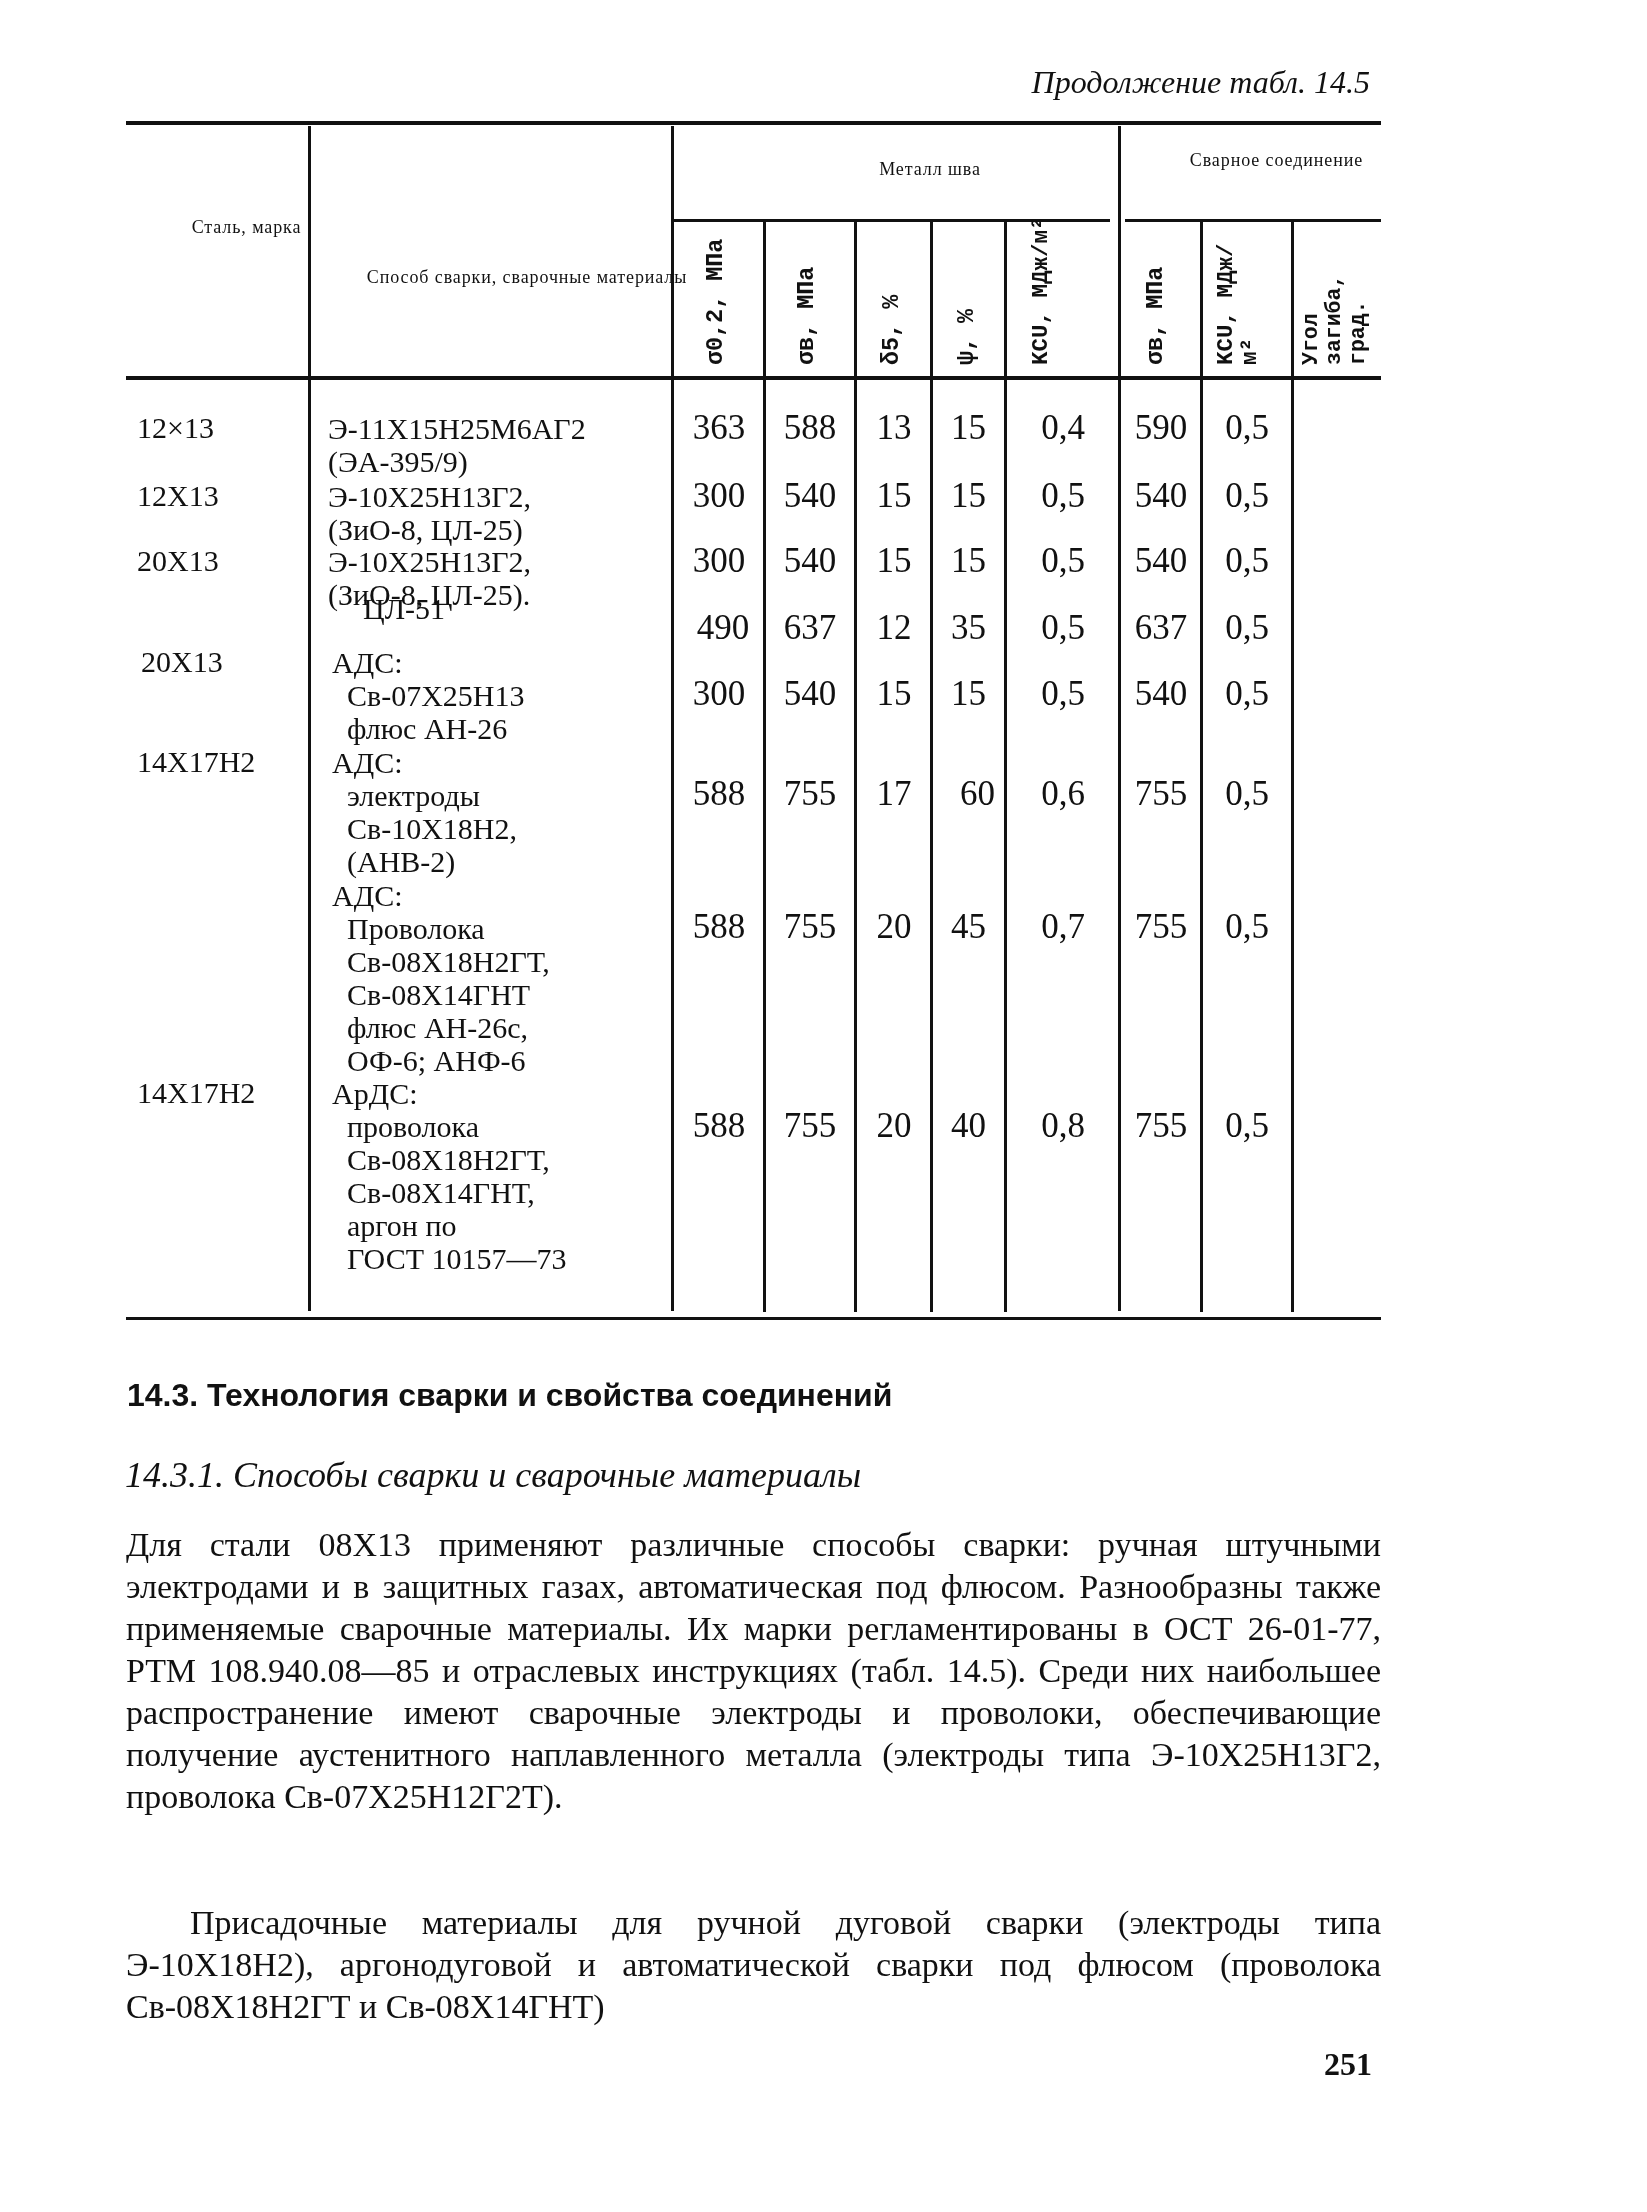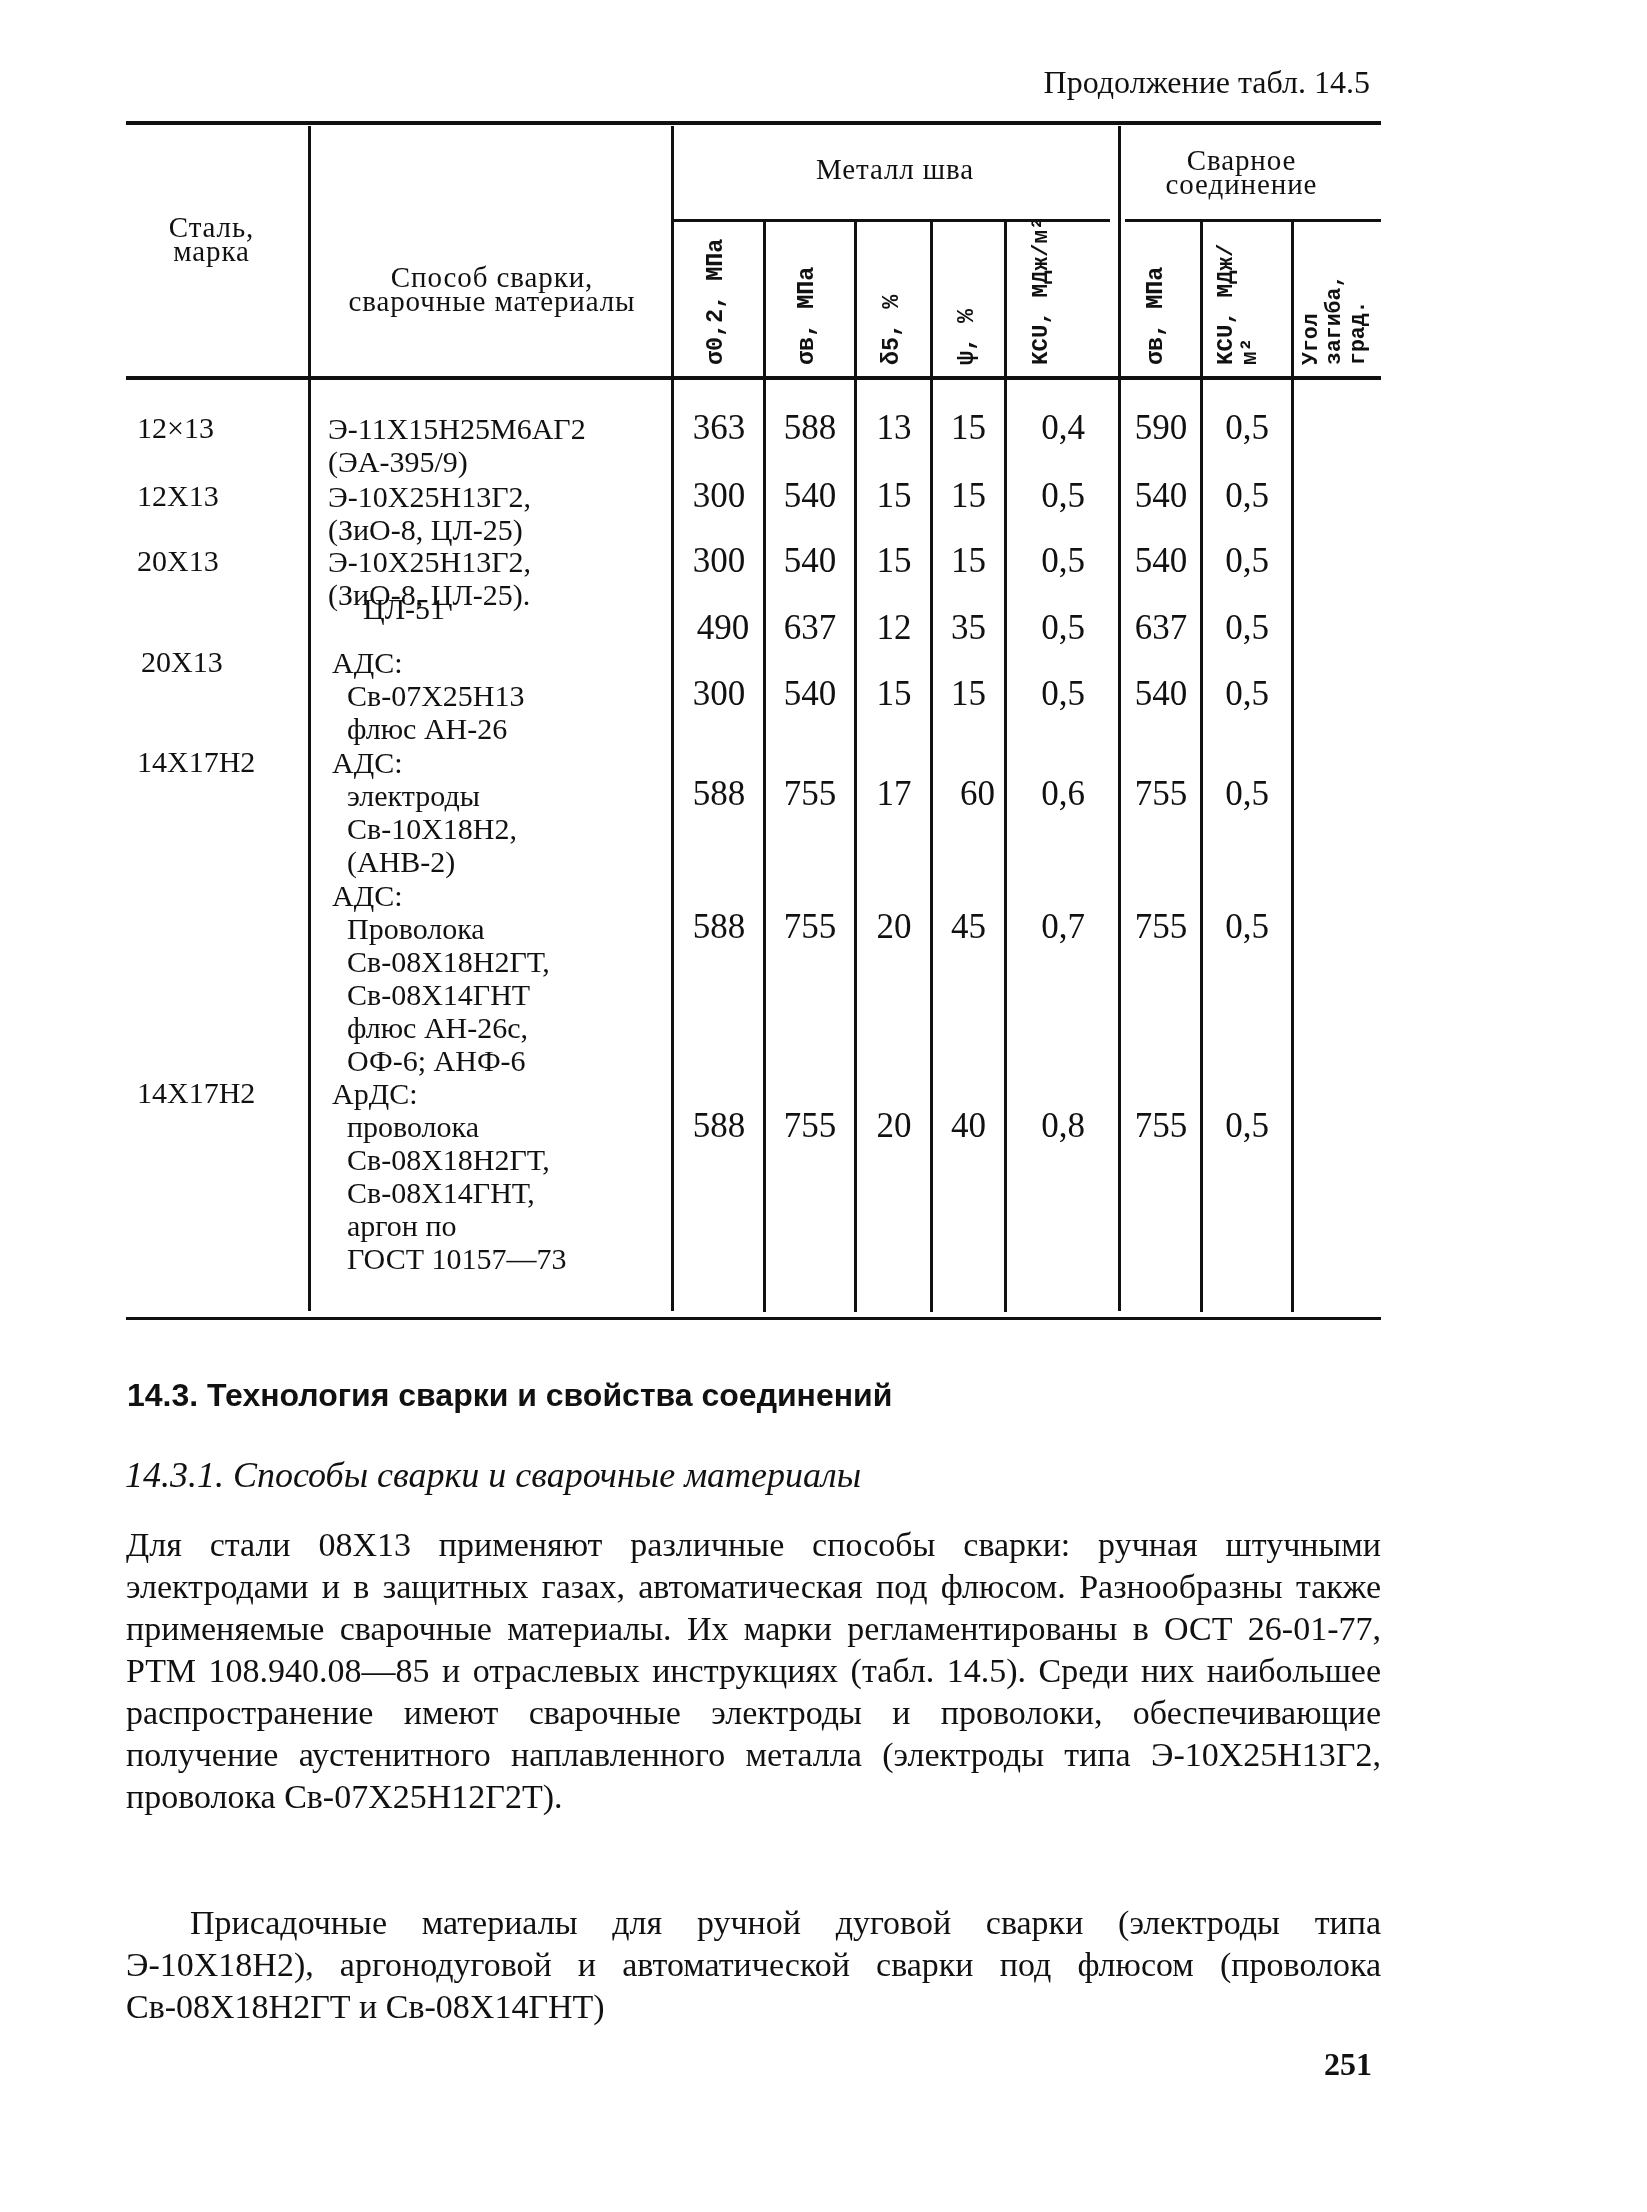--- a/index.html
+++ b/index.html
@@ -1,22 +1,22 @@
 <!DOCTYPE html>
 <html style="font-size:15px"><head>
 <meta charset="utf-8">
 <style>
   html, body { margin: 0; padding: 0; background: #ffffff; }
   body { width: 1647px; height: 2213px; position: relative; overflow: hidden;
          font-family: "Liberation Serif", "DejaVu Serif", serif; color: #111; }
   .abs { position: absolute; }
-  #cont-label { right: 277px; top: 64px; font-size: 32px; white-space: nowrap; }
+  #cont-label { right: 277px; top: 64px; font-size: 32px; font-style: italic; white-space: nowrap; }
   .hr { position: absolute; background: #111; }
   .vr { position: absolute; background: #111; width: 2.8px; }
-  .hdr { position: absolute; text-align: center; font-size: 29px; line-height: 24px; letter-spacing: 0.9px; }
+  .hdr { position: absolute; text-align: center; font-size: 18px; line-height: 24px; letter-spacing: 0.9px; padding-left: 35px; }
   .rot { position: absolute; transform-origin: left top; transform: rotate(-90deg); white-space: nowrap;
          font-size: 23.4px; line-height: 23.4px; font-weight: bold; font-family: "Liberation Mono", "DejaVu Sans Mono", monospace; }
   .cell { position: absolute; font-size: 30px; line-height: 32px; white-space: nowrap; }
   .num { position: absolute; font-size: 35px; line-height: 32px; text-align: center; }
   .method { position: absolute; font-size: 30px; line-height: 33px; white-space: pre; }
   #section-title { left: 127px; top: 1377px; font-size: 32px; font-weight: bold; white-space: nowrap;
                    font-family: "Liberation Sans", "DejaVu Sans", sans-serif; }
   #subsection-title { left: 125px; top: 1454px; font-size: 36px; font-style: italic; white-space: nowrap; }
   .para { position: absolute; left: 126px; width: 1255px; font-size: 34px; line-height: 42px; text-align: justify;
           text-align-last: justify; }

